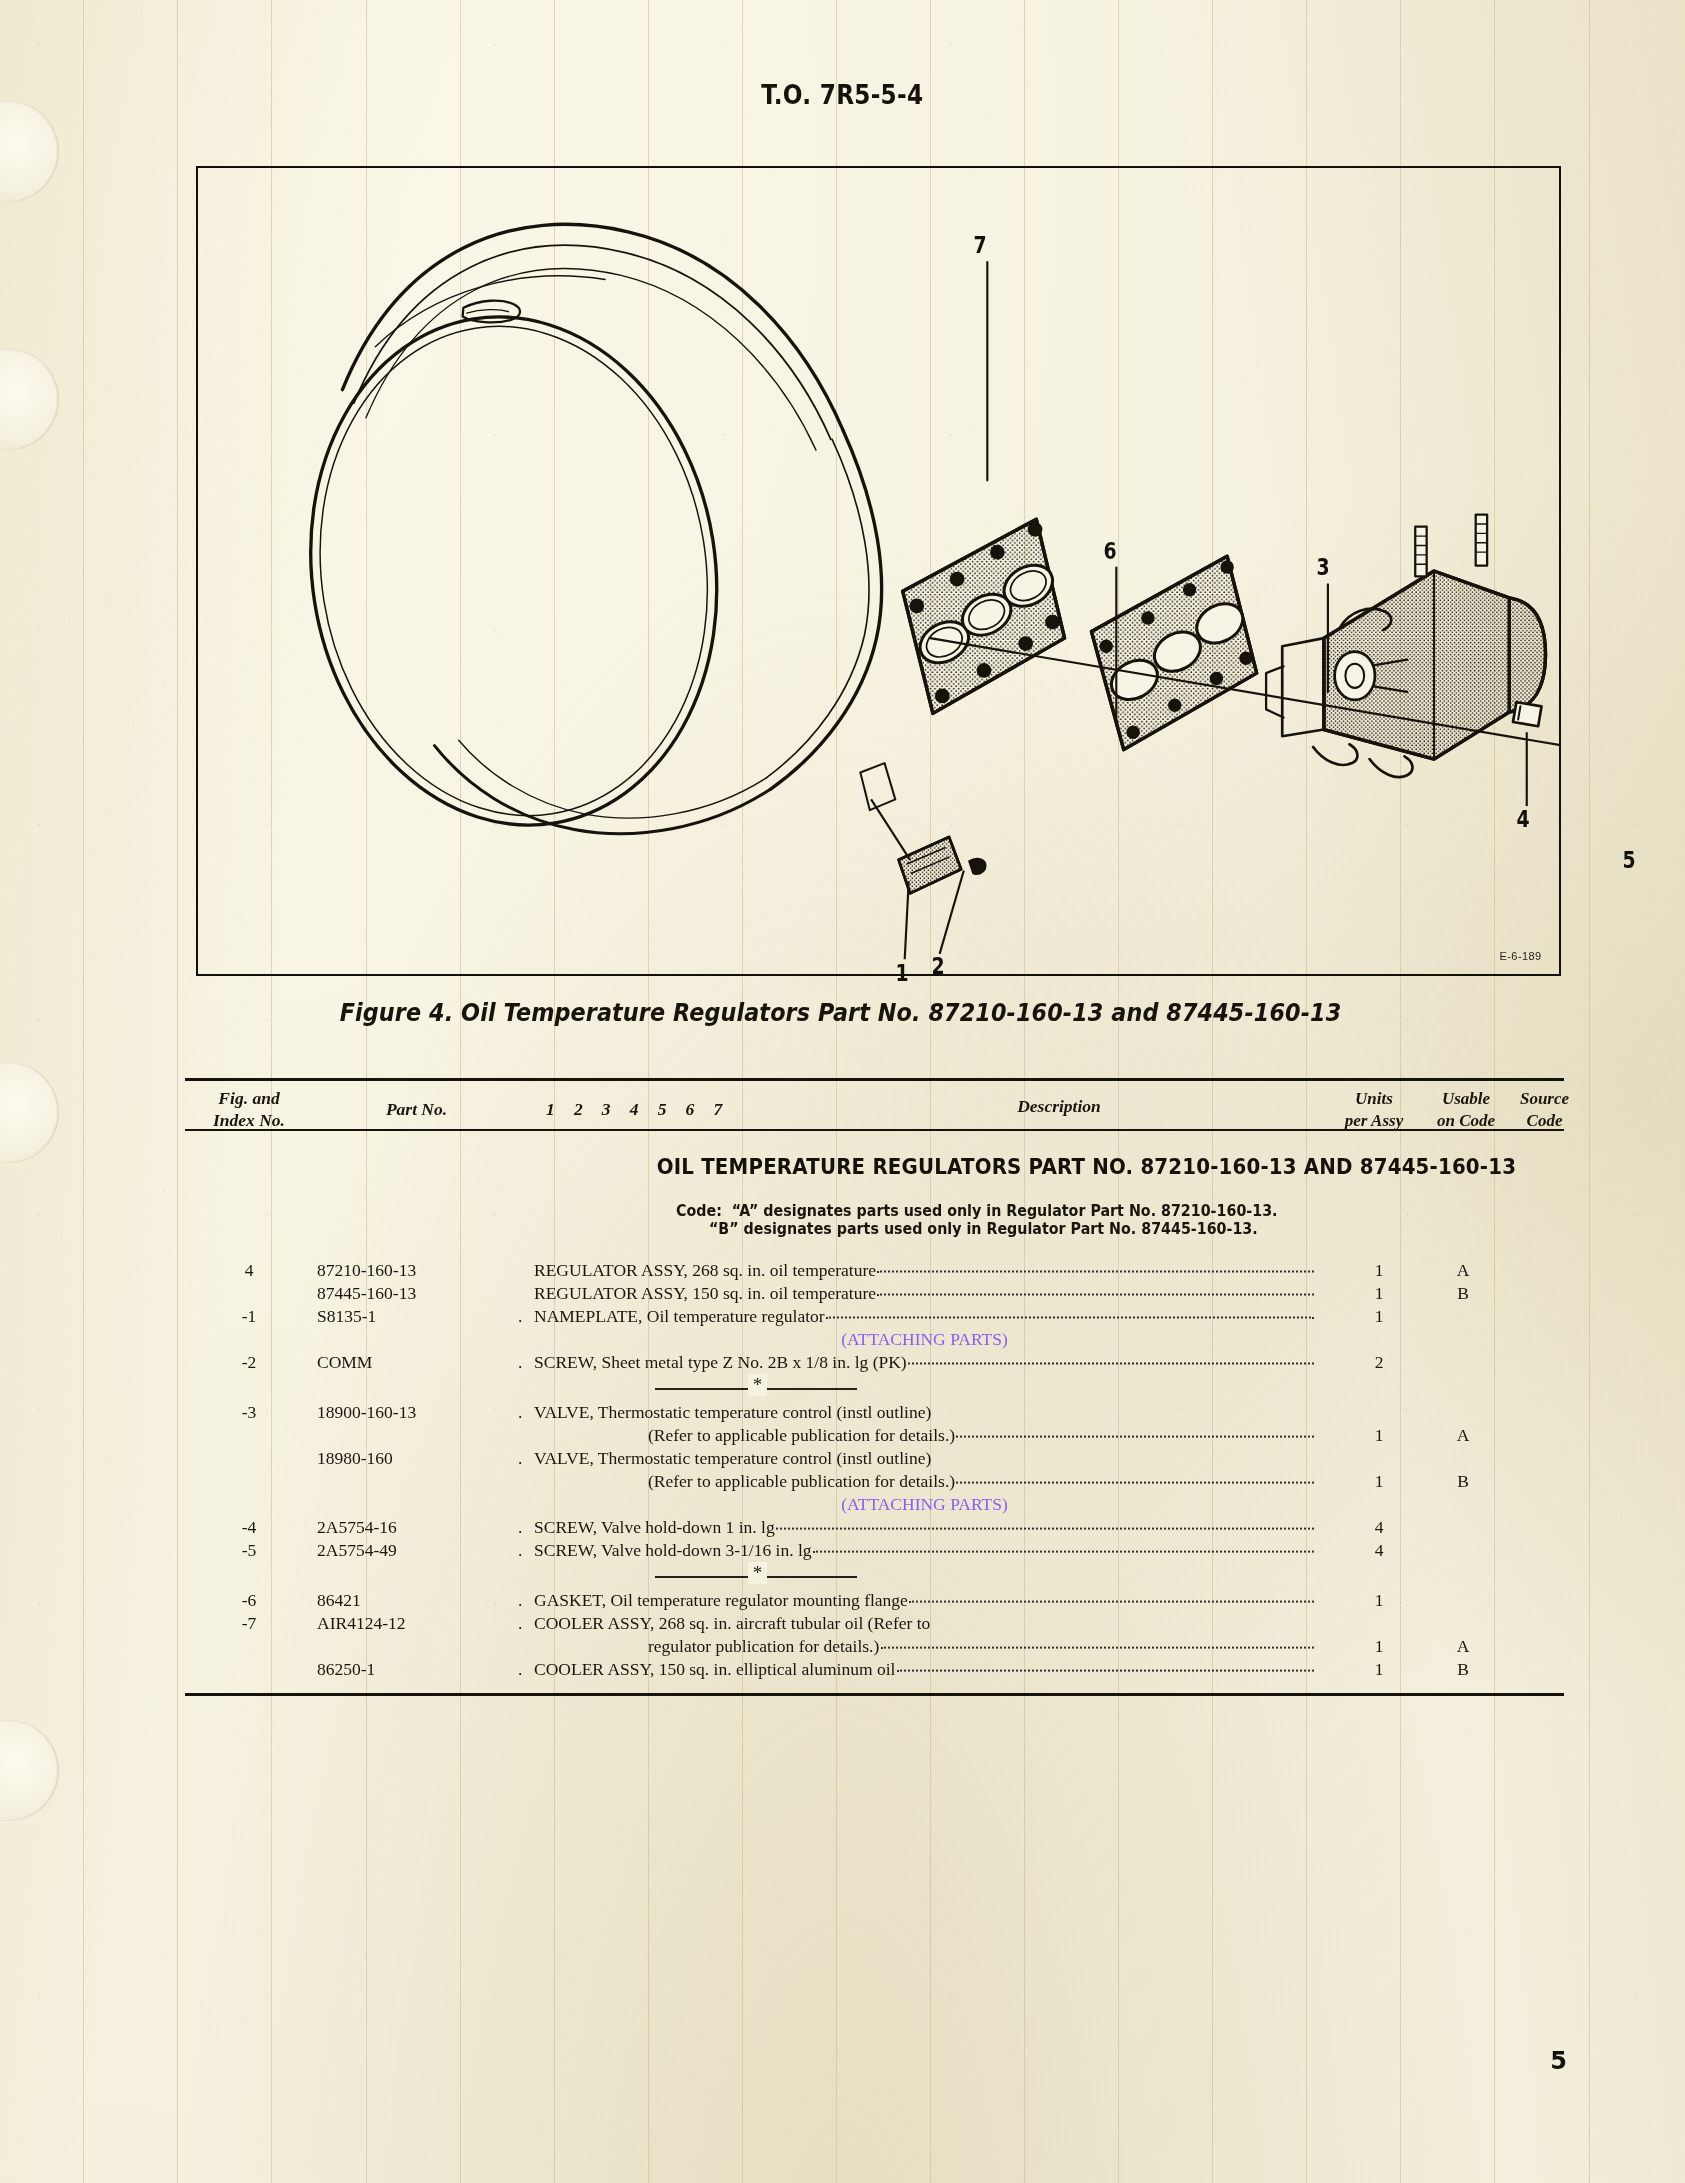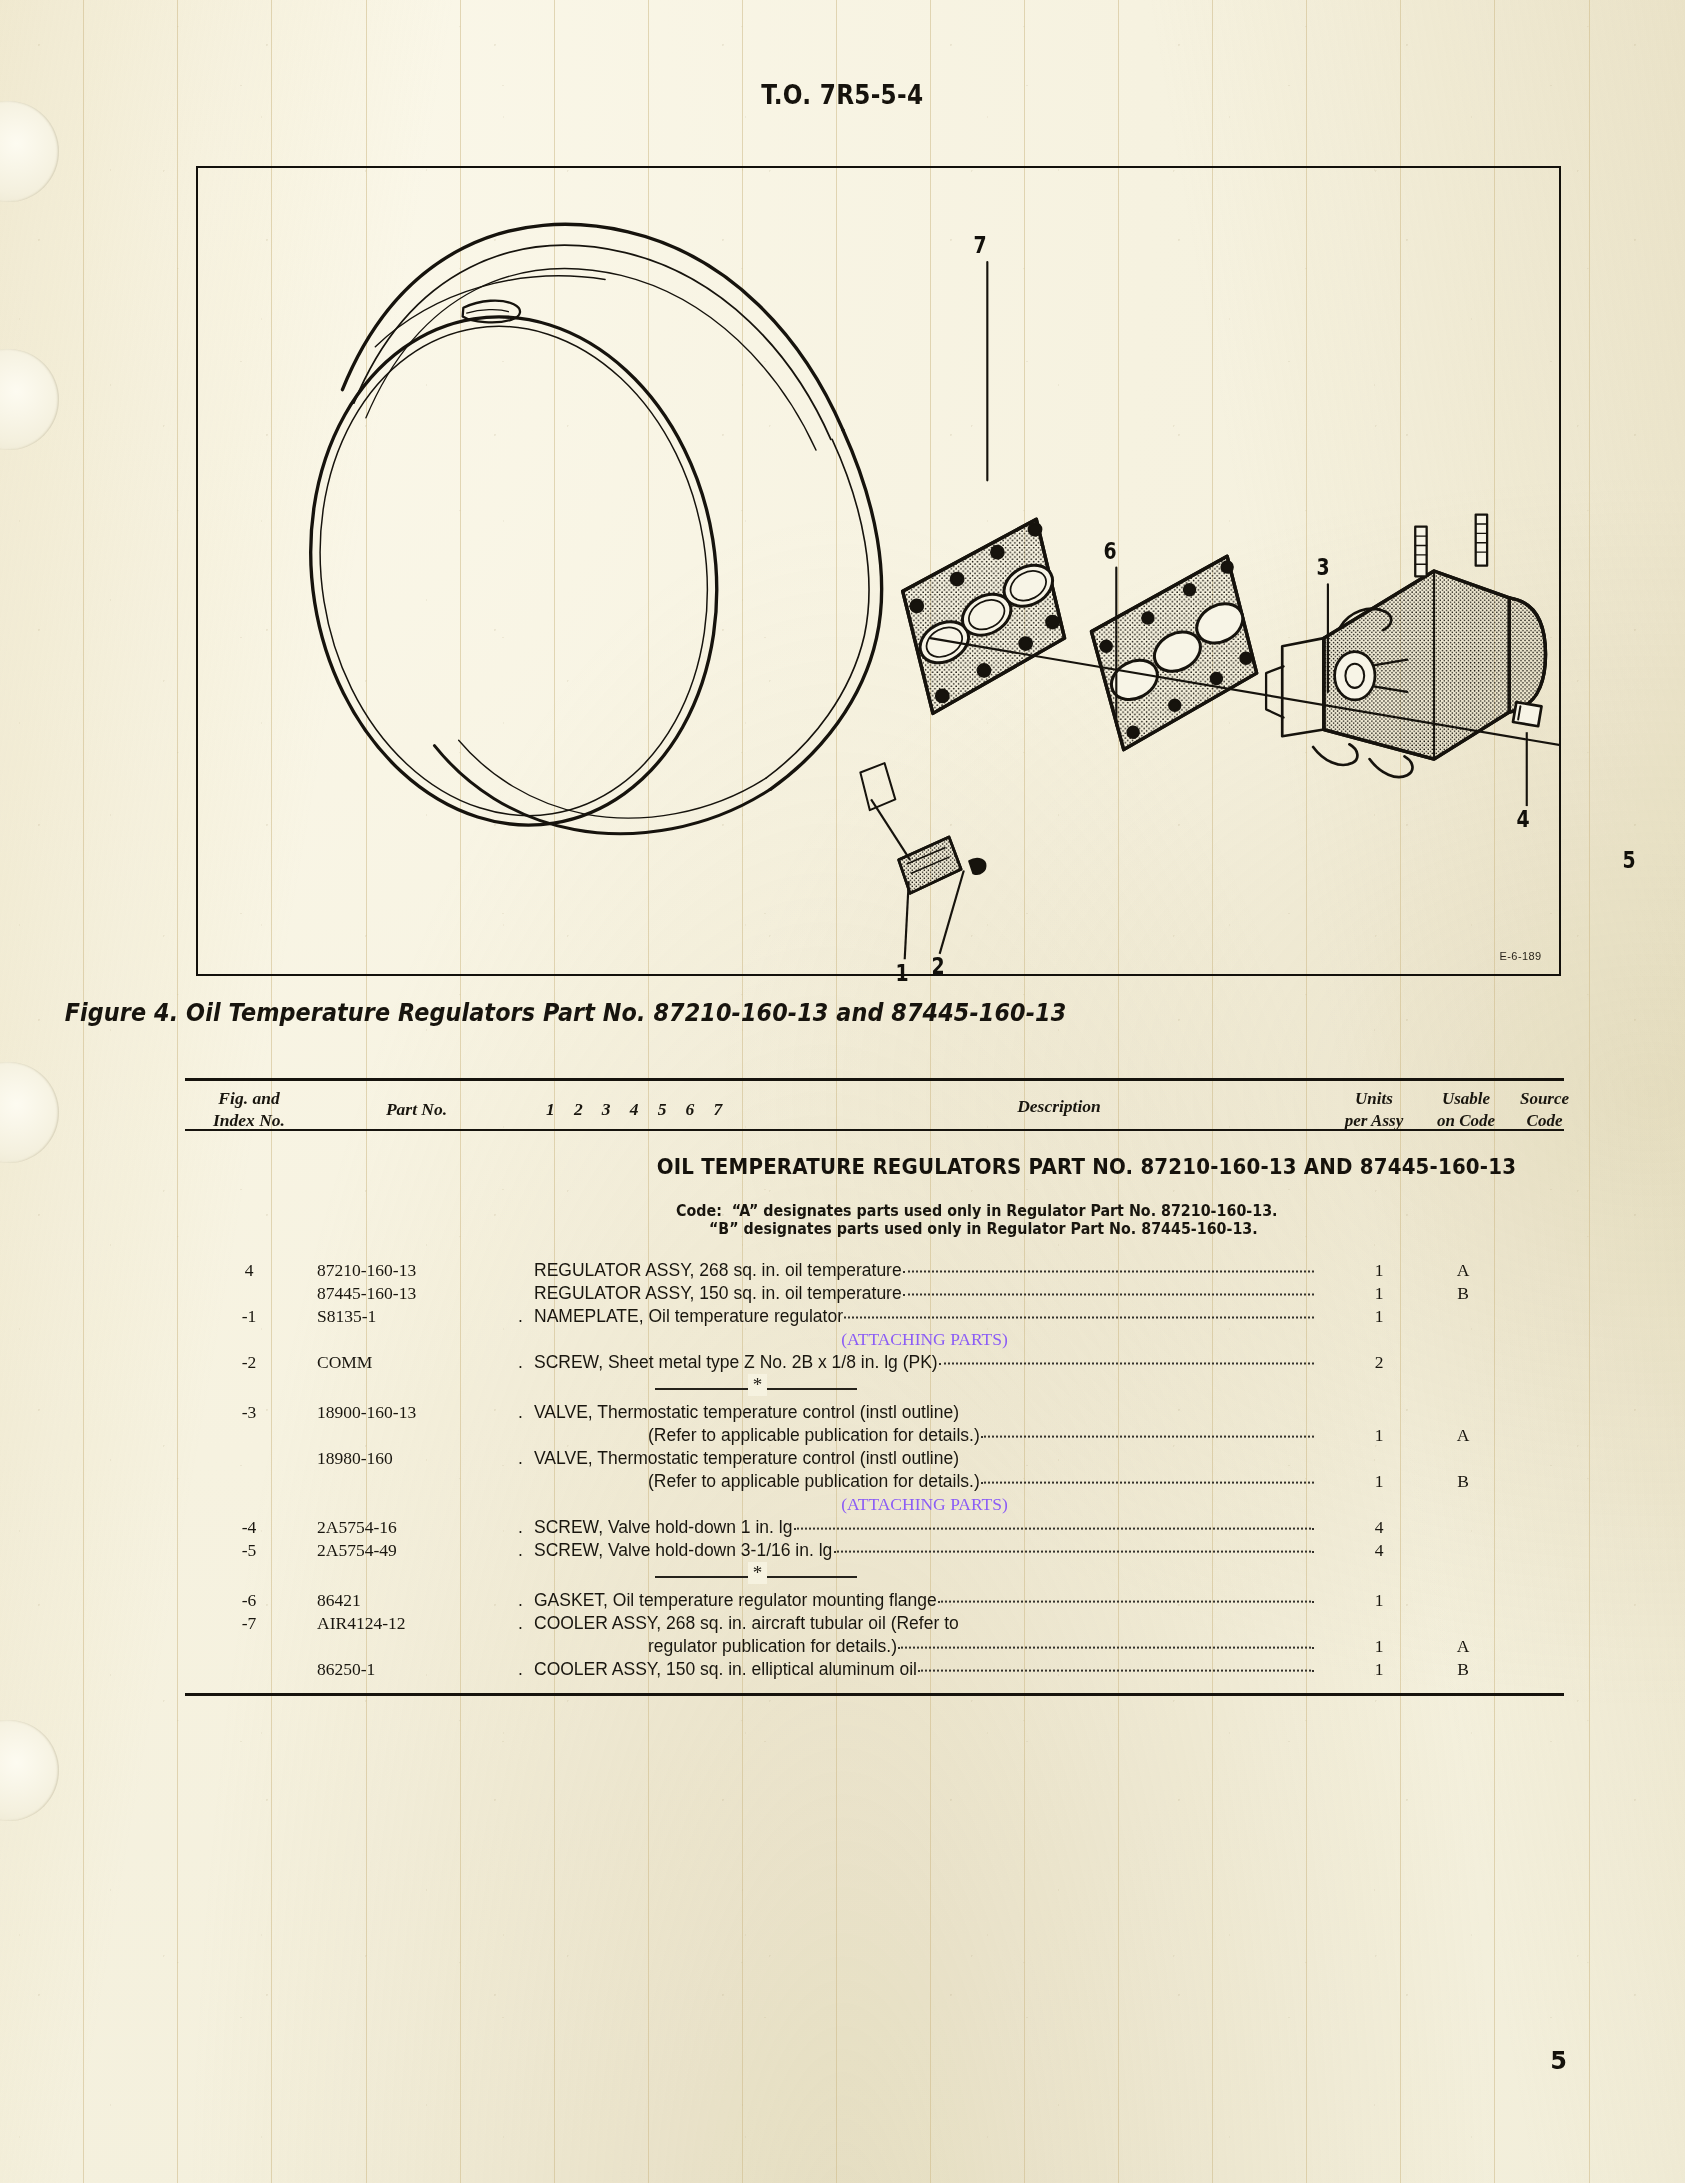--- a/index.html
+++ b/index.html
@@ -52,21 +52,21 @@
   .figure-box{position:absolute;left:196px;top:166px;width:1361px;height:806px;
     border:2.7px solid #12100b;background:transparent;}
   .fig-code{position:absolute;right:17.5px;bottom:12px;
     font-family:"Liberation Sans", sans-serif;font-size:11px;color:#241f16;letter-spacing:0.4px;}
   .fig-svg{position:absolute;inset:0;width:100%;height:100%;}
 
   .callout{position:absolute;font-family:"DejaVu Sans", sans-serif;font-weight:700;
     font-size:23px;color:#12100b;transform:scaleX(.82);}
 
   
-  .caption{position:absolute;left:0;right:4px;top:999px;text-align:left;margin-left:27px;}
+  .caption{position:absolute;left:0;right:4px;top:999px;text-align:center;}
   .caption span{
     font-family:"DejaVu Sans", sans-serif;font-weight:700;font-style:italic;
     font-size:24px;color:#17140e;letter-spacing:0.1px;transform:scaleX(.93);display:inline-block;
   }
 
   
   .table-wrap{position:absolute;left:185px;top:1078px;width:1379px;}
   .rule-thick{height:3.4px;background:#16130d;}
   .rule-thin{height:2px;background:#16130d;}
 
@@ -90,21 +90,21 @@
   .code-note .l2{margin-left:524px;}
 
   
   .rows{position:relative;padding-top:10.8px;}
   .row{position:relative;height:23px;}
   .row .idx{position:absolute;left:0;width:128px;text-align:center;
     font-family:"Liberation Serif", serif;font-size:17.5px;color:#19160f;}
   .row .pn{position:absolute;left:132px;width:202px;text-align:left;
     font-family:"Liberation Serif", serif;font-size:17.5px;color:#19160f;}
   .row .desc{position:absolute;left:349px;right:249px;
-    font-family:Liberation Sans, sans-serif;font-size:17.5px;color:#19160f;
+    font-family:Liberation Serif, serif;font-size:17.5px;color:#19160f;
     display:flex;align-items:baseline;white-space:nowrap;}
   .row .desc .dot{position:absolute;left:-16px;}
   .row .desc .leader{flex:1 1 auto;margin:0 1.3px 0 1.3px;
     border-bottom:2px dotted #33302a;transform:translateY(-3.4px);min-width:6.7px;}
   .row .desc.indent{padding-left:114px;}
   .row .units{position:absolute;right:165px;width:40px;text-align:center;
     font-family:"Liberation Serif", serif;font-size:17.5px;color:#19160f;}
   .row .code{position:absolute;right:81px;width:40px;text-align:center;
     font-family:"Liberation Serif", serif;font-size:17.5px;color:#19160f;}
   .row .centered{position:absolute;left:349px;right:249px;text-align:center;

